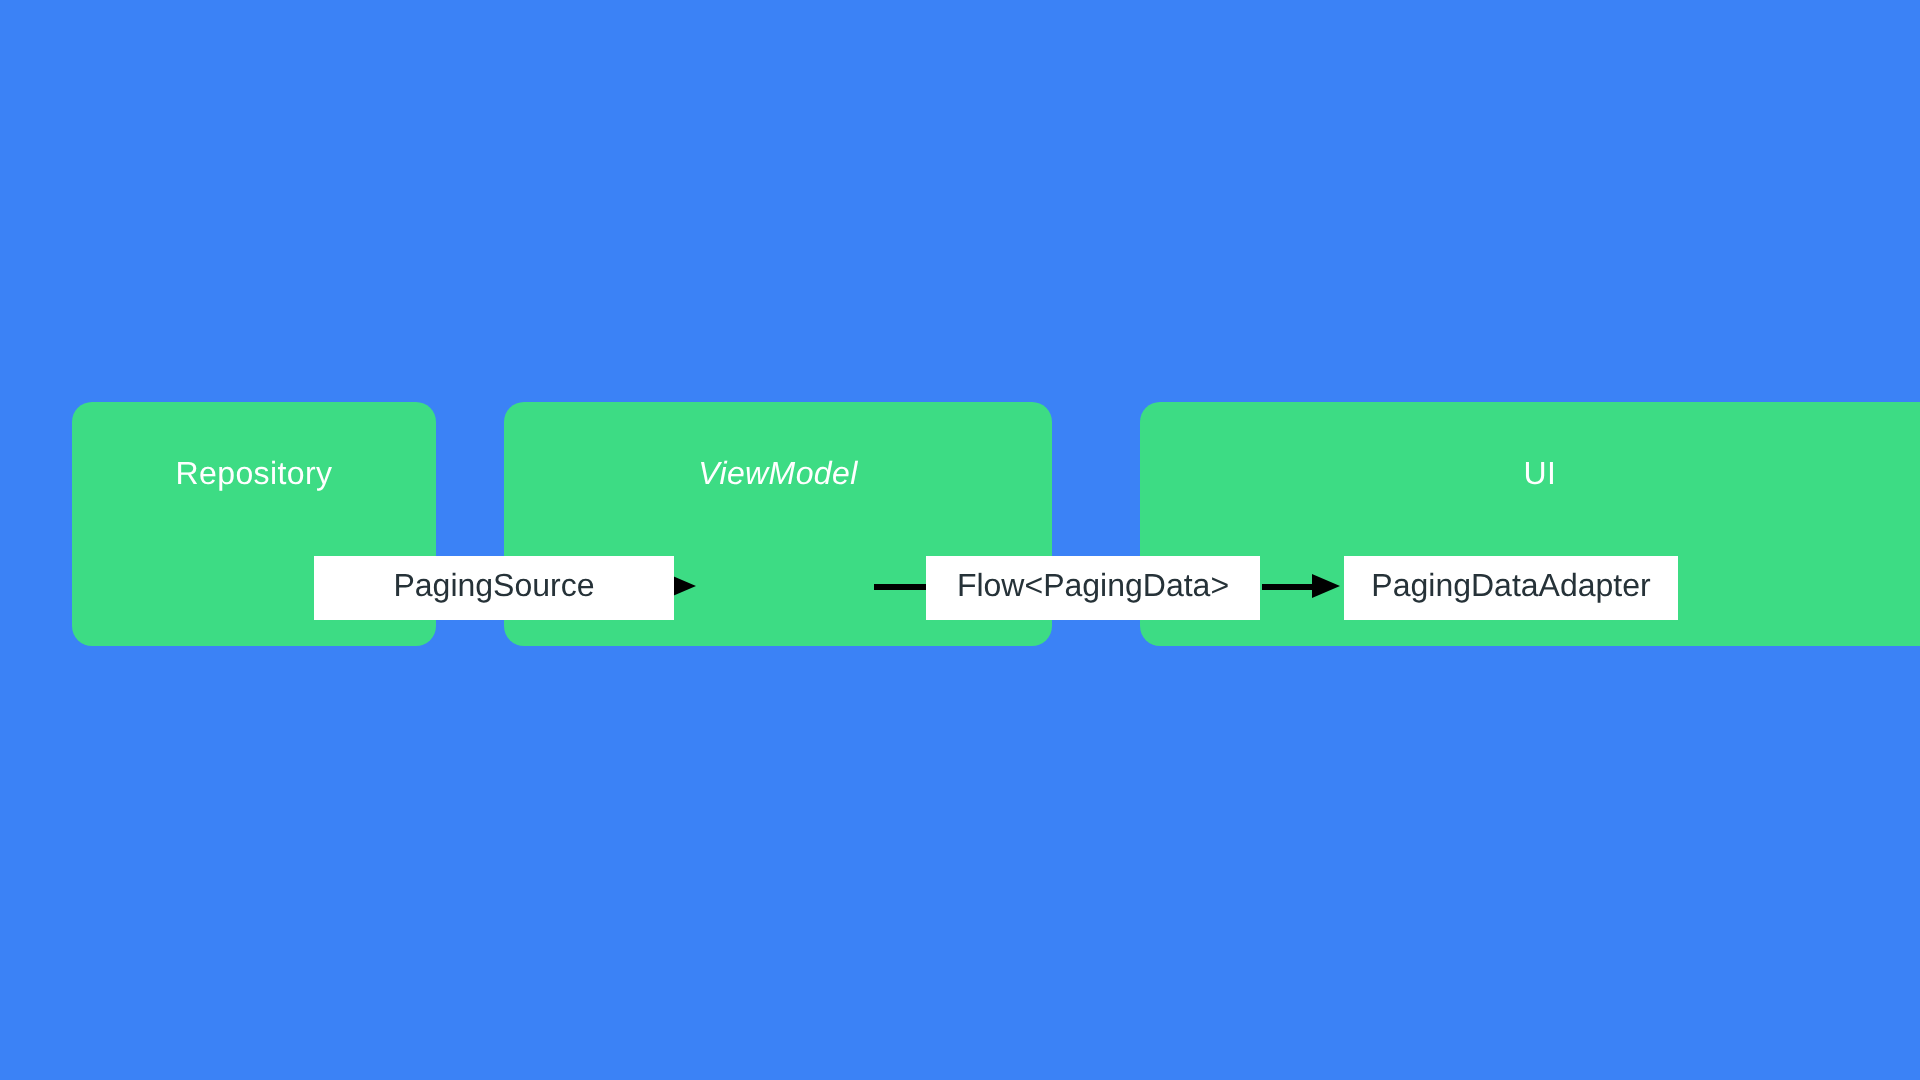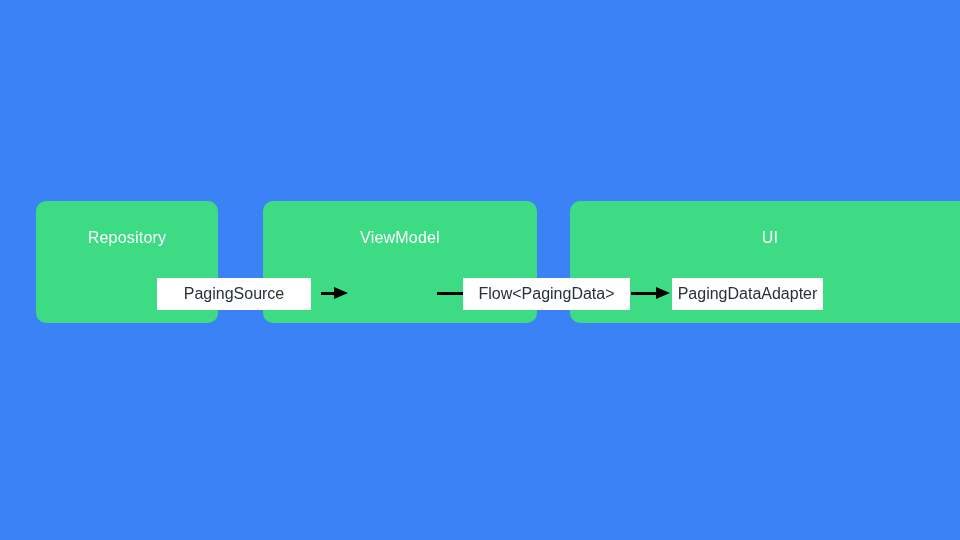--- a/index.html
+++ b/index.html
@@ -28,42 +28,42 @@
     top: 28px;
     left: 0;
     width: 100%;
     text-align: center;
     color: #ffffff;
     font-size: 16px;
     font-weight: 400;
     letter-spacing: 0.2px;
   }
   #box-repository { left: 36px;  width: 182px; }
-  #box-viewmodel  { left: 263px; width: 274px; }
+  #box-viewmodel  { left: 252px; width: 274px; font-style: italic; }
   #box-ui         { left: 570px; width: 400px; }
 
   
   .component-chip {
     position: absolute;
     top: 278px;
     height: 32px;
     background: #ffffff;
     display: flex;
     align-items: center;
     justify-content: center;
     color: #263238;
     font-size: 16px;
     font-weight: 400;
     white-space: nowrap;
     z-index: 3;
   }
-  #chip-pagingsource      { left: 157px; width: 154px; }
+  #chip-pagingsource      { left: 157px; width: 180px; }
   #chip-pager             { left: 350px; width: 87px;  }
   #chip-flow              { left: 463px; width: 167px; justify-content: center; }
-  #chip-pagingdataadapter { left: 672px; width: 151px; }
+  #chip-pagingdataadapter { left: 672px; width: 167px; }
 
   
   .connector-shaft {
     position: absolute;
     top: 292px;
     height: 3px;
     background: #000000;
     z-index: 2;
   }
   .connector-head {

